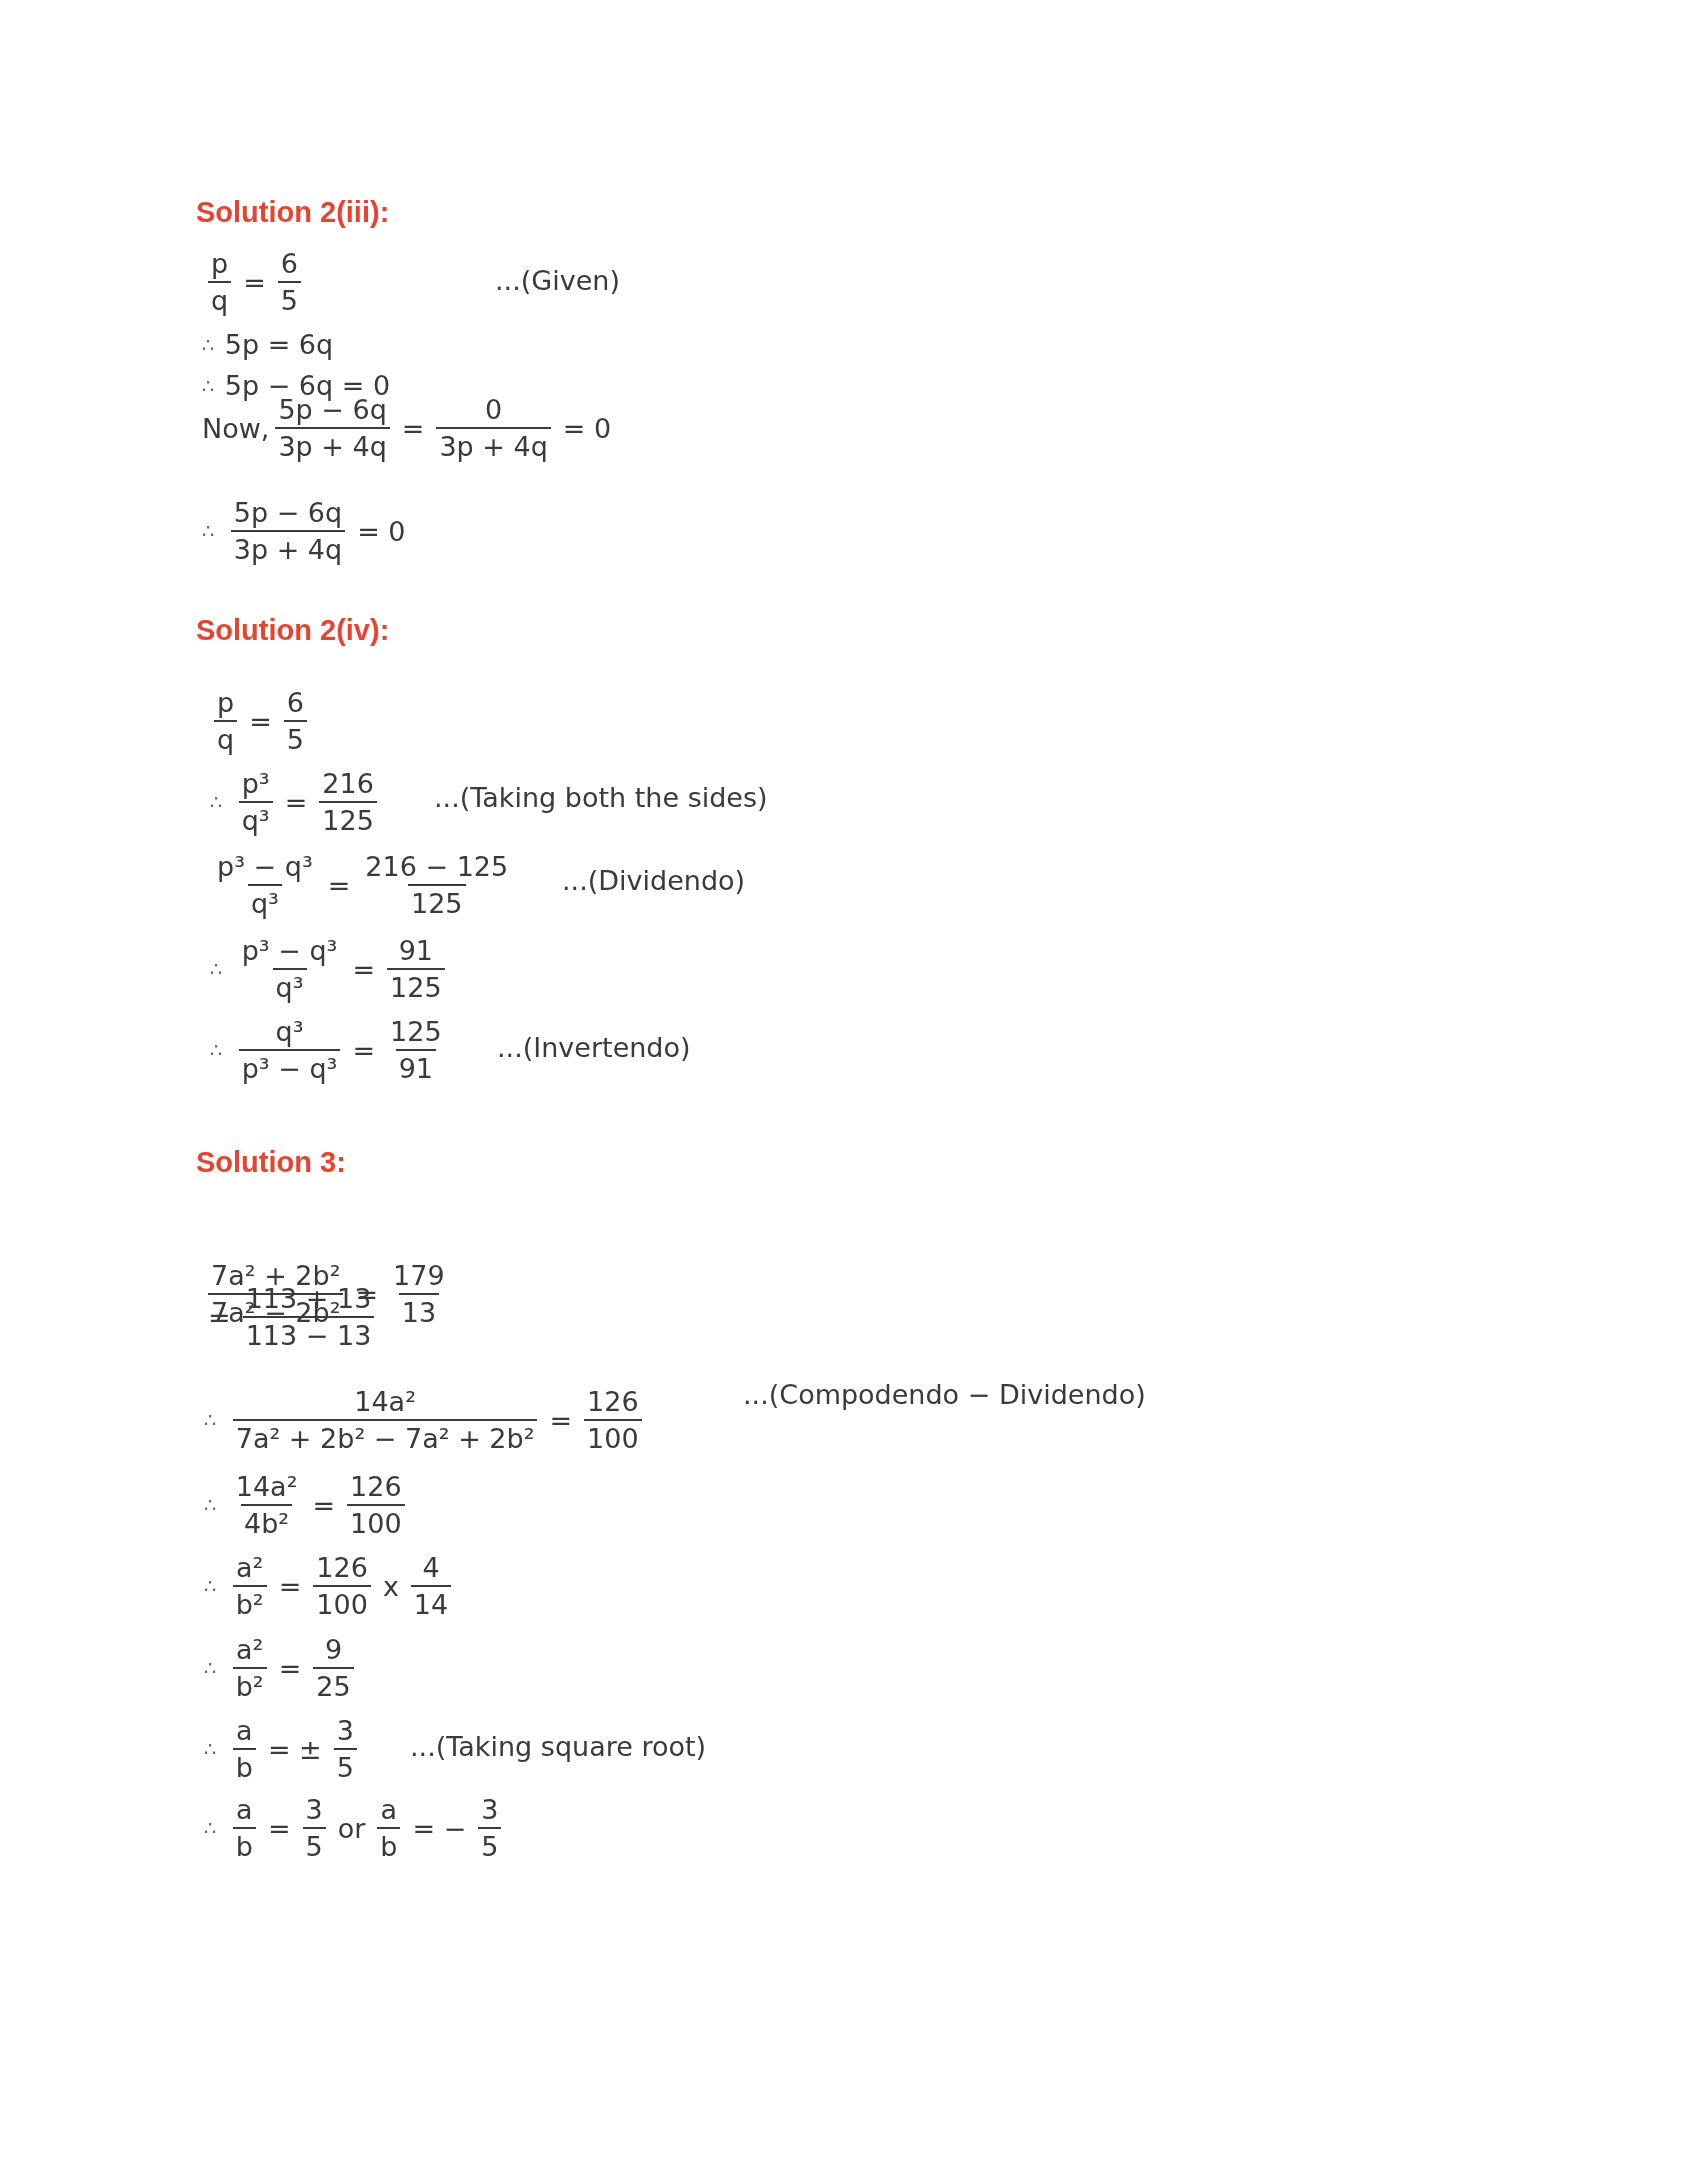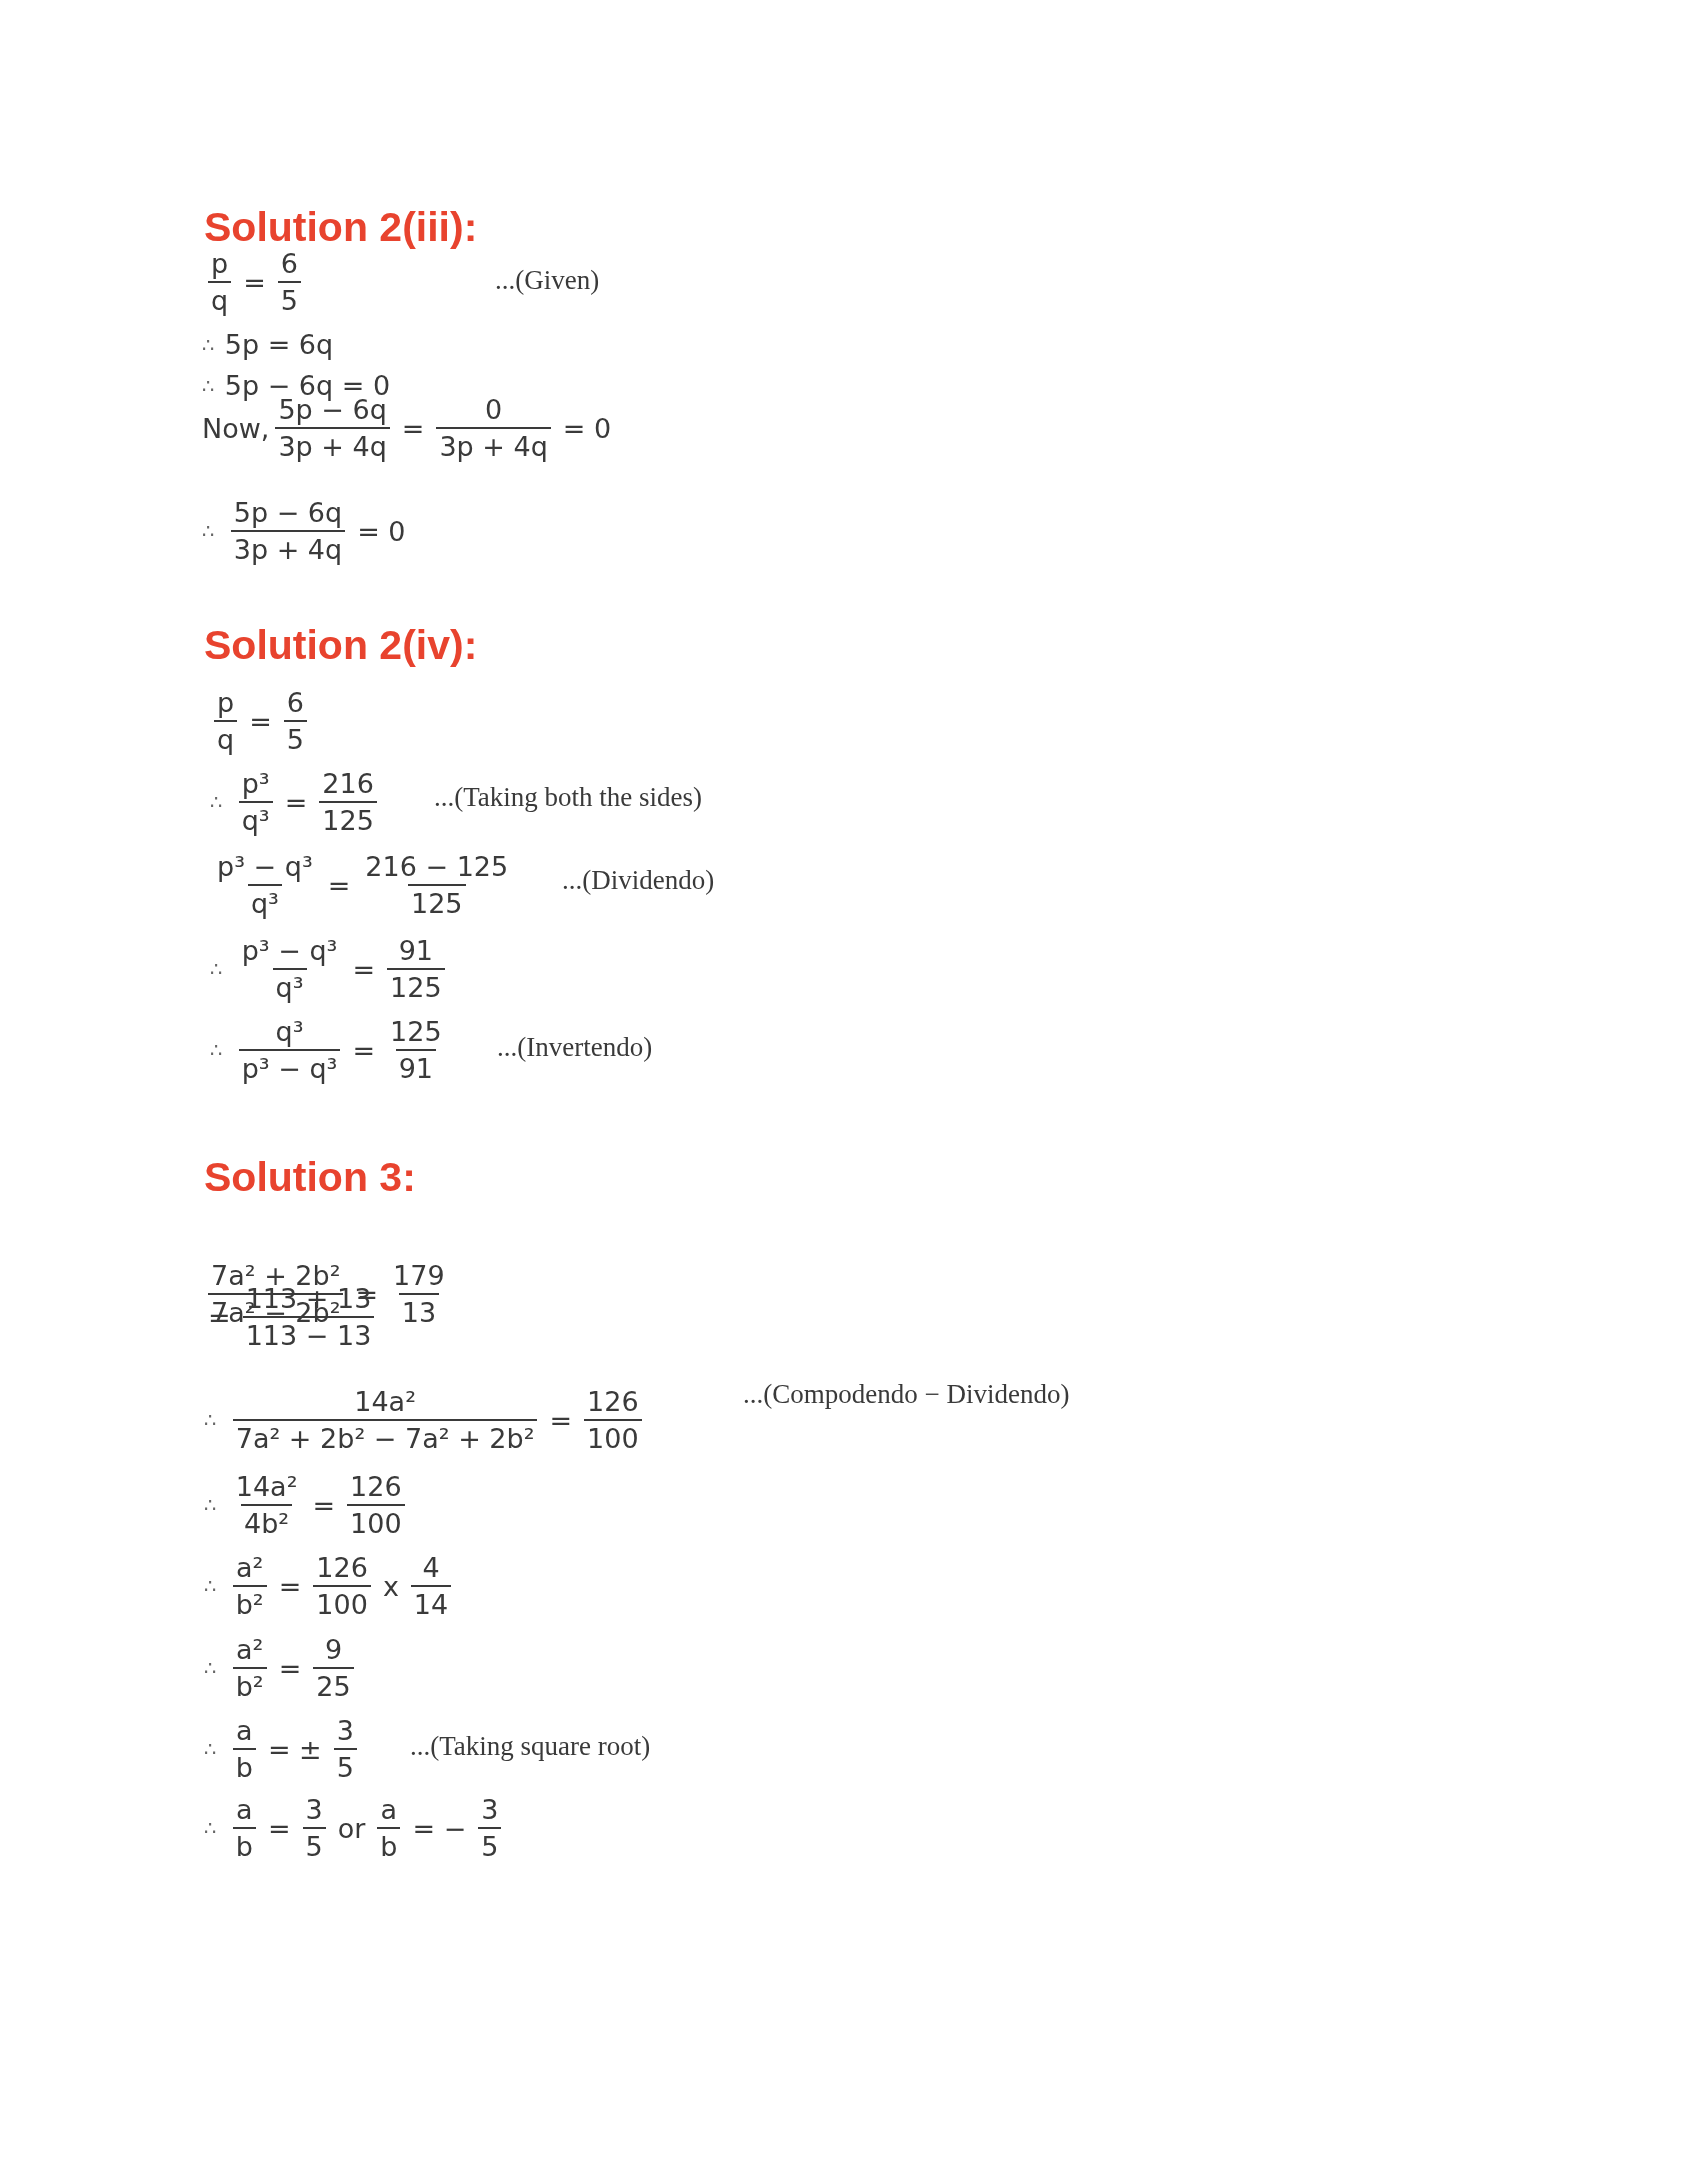--- a/index.html
+++ b/index.html
@@ -1,27 +1,27 @@
 <!DOCTYPE html>
 <html><head>
 <meta charset="utf-8">
 <style>
   html, body { margin: 0; padding: 0; background: #ffffff; }
   body { width: 1683px; height: 2178px; position: relative; overflow: hidden;
          font-family: "DejaVu Sans", sans-serif; color: #333333; }
   .heading { position: absolute; left: 196px; font-family: "Liberation Sans", sans-serif;
-             font-weight: bold; font-size: 41px; color: #e8432e; margin: 8px; }
+             font-weight: bold; font-size: 29px; color: #e8432e; margin: 0; }
   .line { position: absolute; display: flex; align-items: center; font-size: 27px;
           color: #3a3a3a; white-space: nowrap; }
   .frac { display: inline-flex; flex-direction: column; align-items: center; margin: 0 6px; }
   .frac .num { padding: 0 3px 2px 3px; line-height: 1.15; }
   .frac .den { padding: 2px 3px 0 3px; line-height: 1.15; border-top: 2px solid #3a3a3a; }
   .op { margin: 0 6px; }
   .ther { font-size: 20px; margin-right: 10px; color: #666; }
-  .note { position: absolute; font-size: 27px; color: #3a3a3a; white-space: nowrap; font-family: Liberation Serif, serif; }
+  .note { position: absolute; font-size: 27px; color: #3a3a3a; white-space: nowrap; }
 </style>
 </head>
 <body>
 
 <h2 class="heading" style="top:196px">Solution 2(iii):</h2>
 
 <div class="line" style="left:202px; top:248px">
   <span class="frac">
       <span class="num">p</span>
       <span class="den">q</span>

